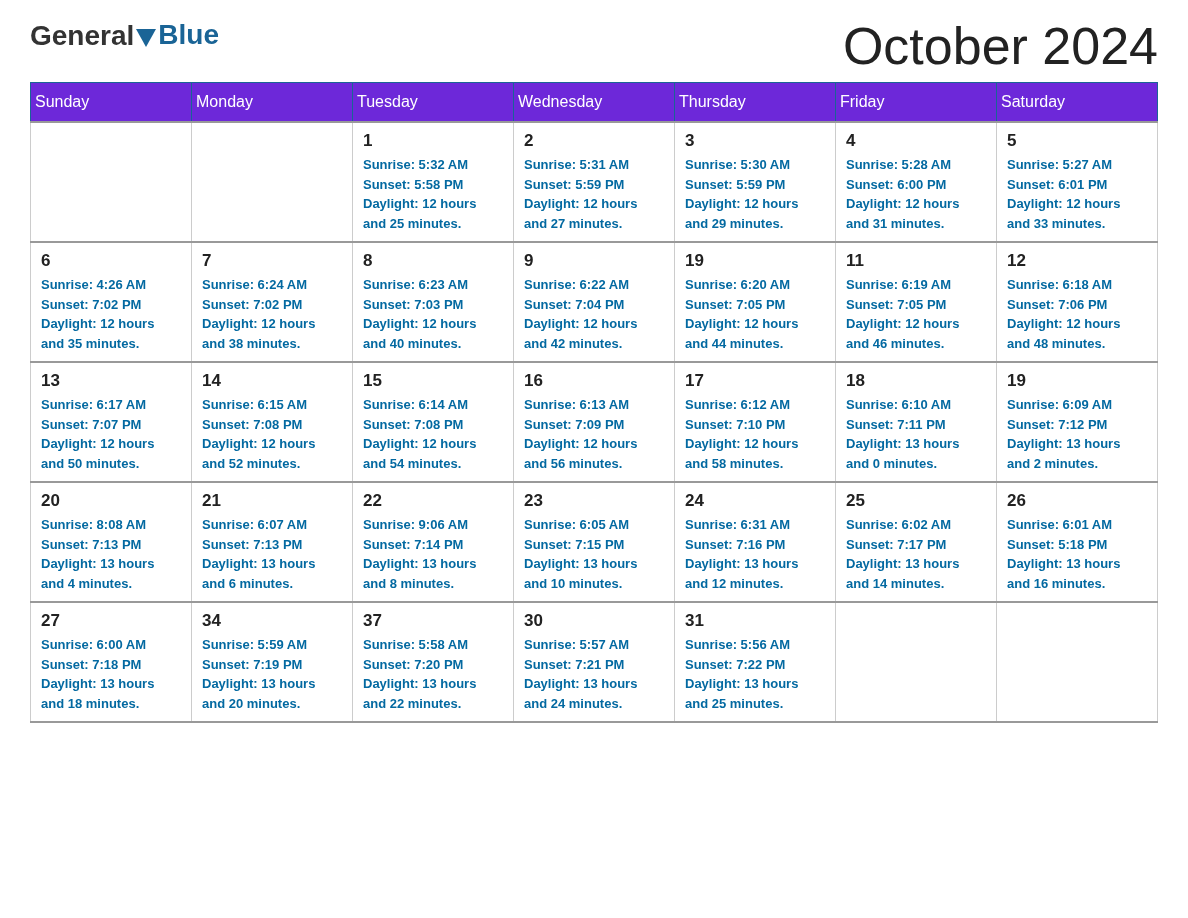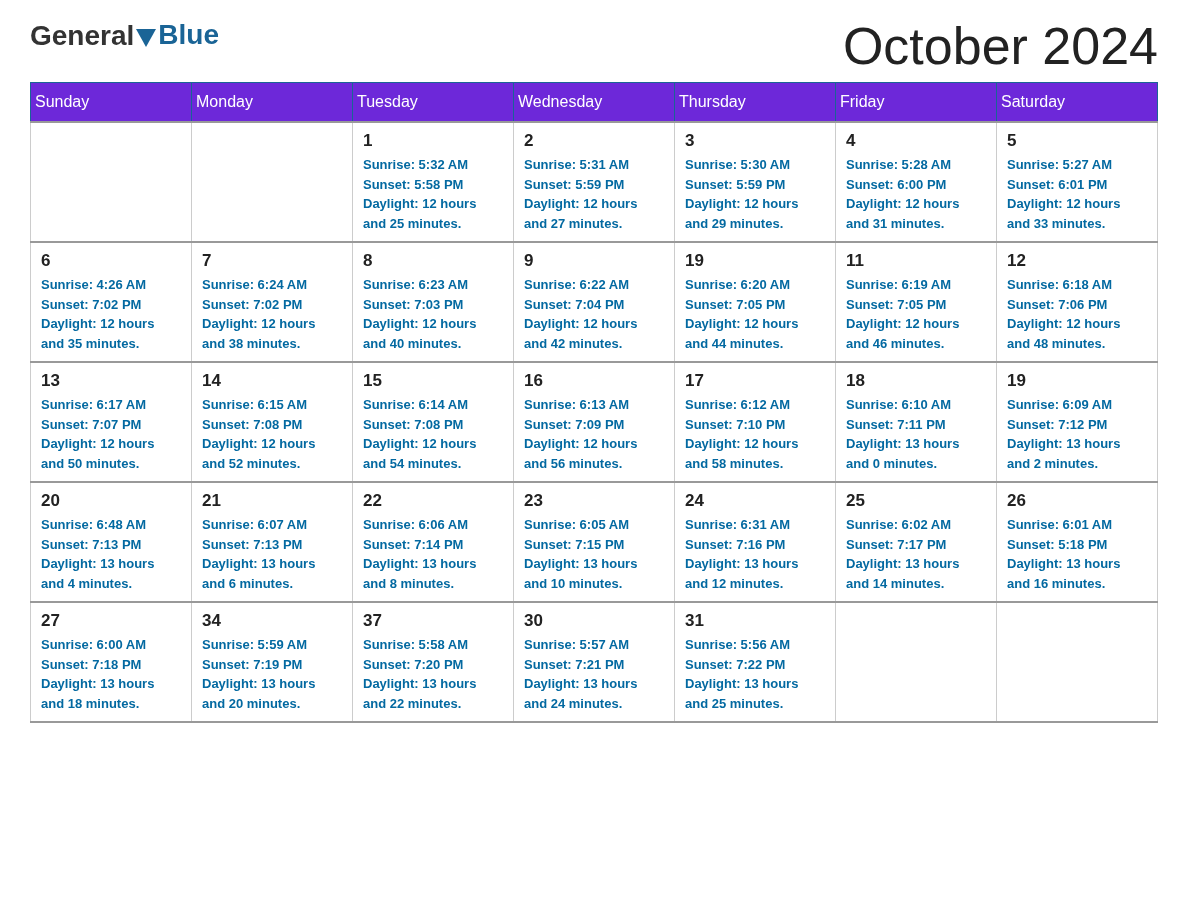--- a/index.html
+++ b/index.html
@@ -263,35 +263,35 @@
           <div class="day-number">19</div>
           <div class="day-info">Sunrise: 6:09 AM
 Sunset: 7:12 PM
 Daylight: 13 hours
 and 2 minutes.</div>
         </td>
       </tr>
       <tr>
         <td>
           <div class="day-number">20</div>
-          <div class="day-info">Sunrise: 6:48 AM
+          <div class="day-info">Sunrise: 8:08 AM
 Sunset: 7:13 PM
 Daylight: 13 hours
 and 4 minutes.</div>
         </td>
         <td>
           <div class="day-number">21</div>
           <div class="day-info">Sunrise: 6:07 AM
 Sunset: 7:13 PM
 Daylight: 13 hours
 and 6 minutes.</div>
         </td>
         <td>
           <div class="day-number">22</div>
-          <div class="day-info">Sunrise: 6:06 AM
+          <div class="day-info">Sunrise: 9:06 AM
 Sunset: 7:14 PM
 Daylight: 13 hours
 and 8 minutes.</div>
         </td>
         <td>
           <div class="day-number">23</div>
           <div class="day-info">Sunrise: 6:05 AM
 Sunset: 7:15 PM
 Daylight: 13 hours
 and 10 minutes.</div>

